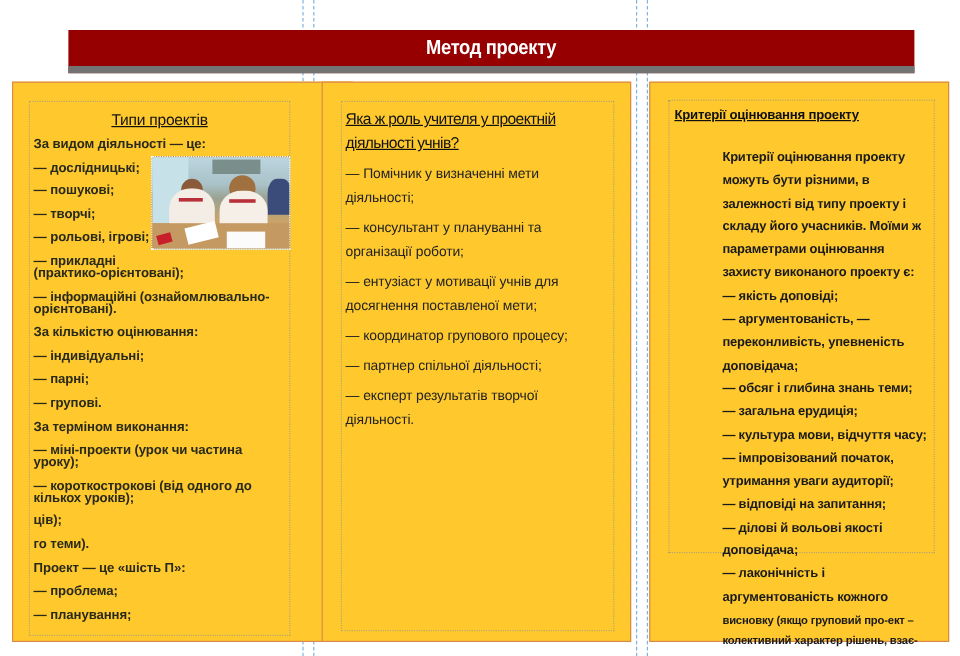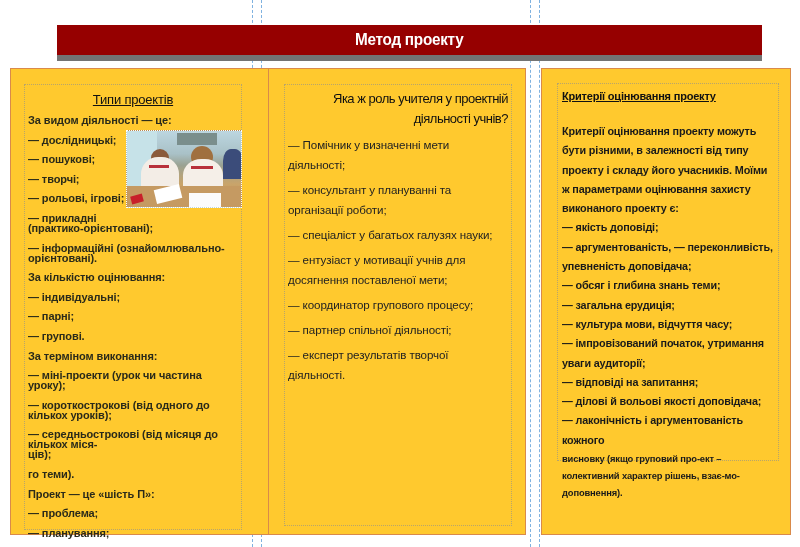--- a/index.html
+++ b/index.html
@@ -51,33 +51,33 @@
   .photo .emb2 { position: absolute; left: 64px; top: 35px; width: 22px; height: 3px; background: #b8303a; }
   .photo .paper1 { position: absolute; left: 28px; top: 56px; width: 26px; height: 14px; background: #ffffff; transform: rotate(-14deg); }
   .photo .paper2 { position: absolute; left: 62px; top: 62px; width: 32px; height: 14px; background: #fbfbfb; }
   .photo .right-student { position: absolute; left: 96px; top: 18px; width: 20px; height: 30px; background: #3b4c7a; border-radius: 40% 40% 0 0; }
   .photo .redbox { position: absolute; left: 4px; top: 64px; width: 12px; height: 8px; background: #c8202a; transform: rotate(-15deg); }
 
   
   #p2 { left: 268px; width: 258px; height: 467px; }
   #p2 .panel-inner { left: 15px; top: 15px; width: 228px; height: 442px; padding: 4px 3px; }
   #p2 .heading {
-    text-align: right; font-size: 13px; line-height: 20px; color: #111;
+    text-align: left; font-size: 13px; line-height: 20px; text-decoration: underline; color: #111;
     letter-spacing: -0.5px; margin-bottom: 6px;
   }
   #p2 .line { font-size: 11.6px; line-height: 20px; color: #222; margin-bottom: 5px; letter-spacing: -0.1px; }
 
   
   #p3 { left: 541px; width: 250px; height: 467px; }
   #p3 .panel-inner { left: 15px; top: 14px; width: 222px; height: 378px; padding: 4px 4px; }
   #p3 .heading {
     font-size: 11px; font-weight: bold; text-decoration: underline; color: #111;
     margin-top: 2px; margin-bottom: 20px; letter-spacing: -0.2px;
   }
-  #p3 .line { font-size: 10.8px; font-weight: bold; line-height: 19.3px; color: #1a1a1a; letter-spacing: -0.15px; }
+  #p3 .line { font-size: 10.8px; font-weight: bold; line-height: 19.3px; color: #1a1a1a; letter-spacing: -0.15px; margin-left: 40px; }
   #p3 .line.small { font-size: 9.4px; line-height: 17px; }
 </style>
 </head>
 <body>
 
 <div class="guide" style="left:252px;"></div>
 <div class="guide" style="left:261px;"></div>
 <div class="guide" style="left:530px;"></div>
 <div class="guide" style="left:539px;"></div>
 
@@ -96,21 +96,20 @@
     <div class="line tight">— прикладні</div>
     <div class="line">(практико-орієнтовані);</div>
     <div class="line">— інформаційні (ознайомлювально-орієнтовані).</div>
     <div class="line">За кількістю оцінювання:</div>
     <div class="line">— індивідуальні;</div>
     <div class="line">— парні;</div>
     <div class="line">— групові.</div>
     <div class="line">За терміном виконання:</div>
     <div class="line">— міні-проекти (урок чи частина уроку);</div>
     <div class="line">— короткострокові (від одного до кількох уроків);</div>
-    <div class="line tight">— середньострокові (від місяця до кількох міся-</div>
     <div class="line">ців);</div>
     <div class="line">го теми).</div>
     <div class="line">Проект — це «шість П»:</div>
     <div class="line">— проблема;</div>
     <div class="line">— планування;</div>
 
     <div class="photo" title="Учениці у вишиванках працюють за партою">
       <div class="wall"></div>
       <div class="board"></div>
       <div class="right-student"></div>
@@ -126,21 +125,20 @@
       <div class="redbox"></div>
     </div>
   </div>
 </div>
 
 <div class="panel" id="p2">
   <div class="panel-inner">
     <div class="heading">Яка ж роль учителя у проектній діяльності учнів?</div>
     <div class="line">— Помічник у визначенні мети діяльності;</div>
     <div class="line">— консультант у плануванні та організації роботи;</div>
-    <div class="line">— спеціаліст у багатьох галузях науки;</div>
     <div class="line">— ентузіаст у мотивації учнів для досягнення поставленої мети;</div>
     <div class="line">— координатор групового процесу;</div>
     <div class="line">— партнер спільної діяльності;</div>
     <div class="line">— експерт результатів творчої діяльності.</div>
   </div>
 </div>
 
 <div class="panel" id="p3">
   <div class="panel-inner">
     <div class="heading">Критерії оцінювання проекту</div>

